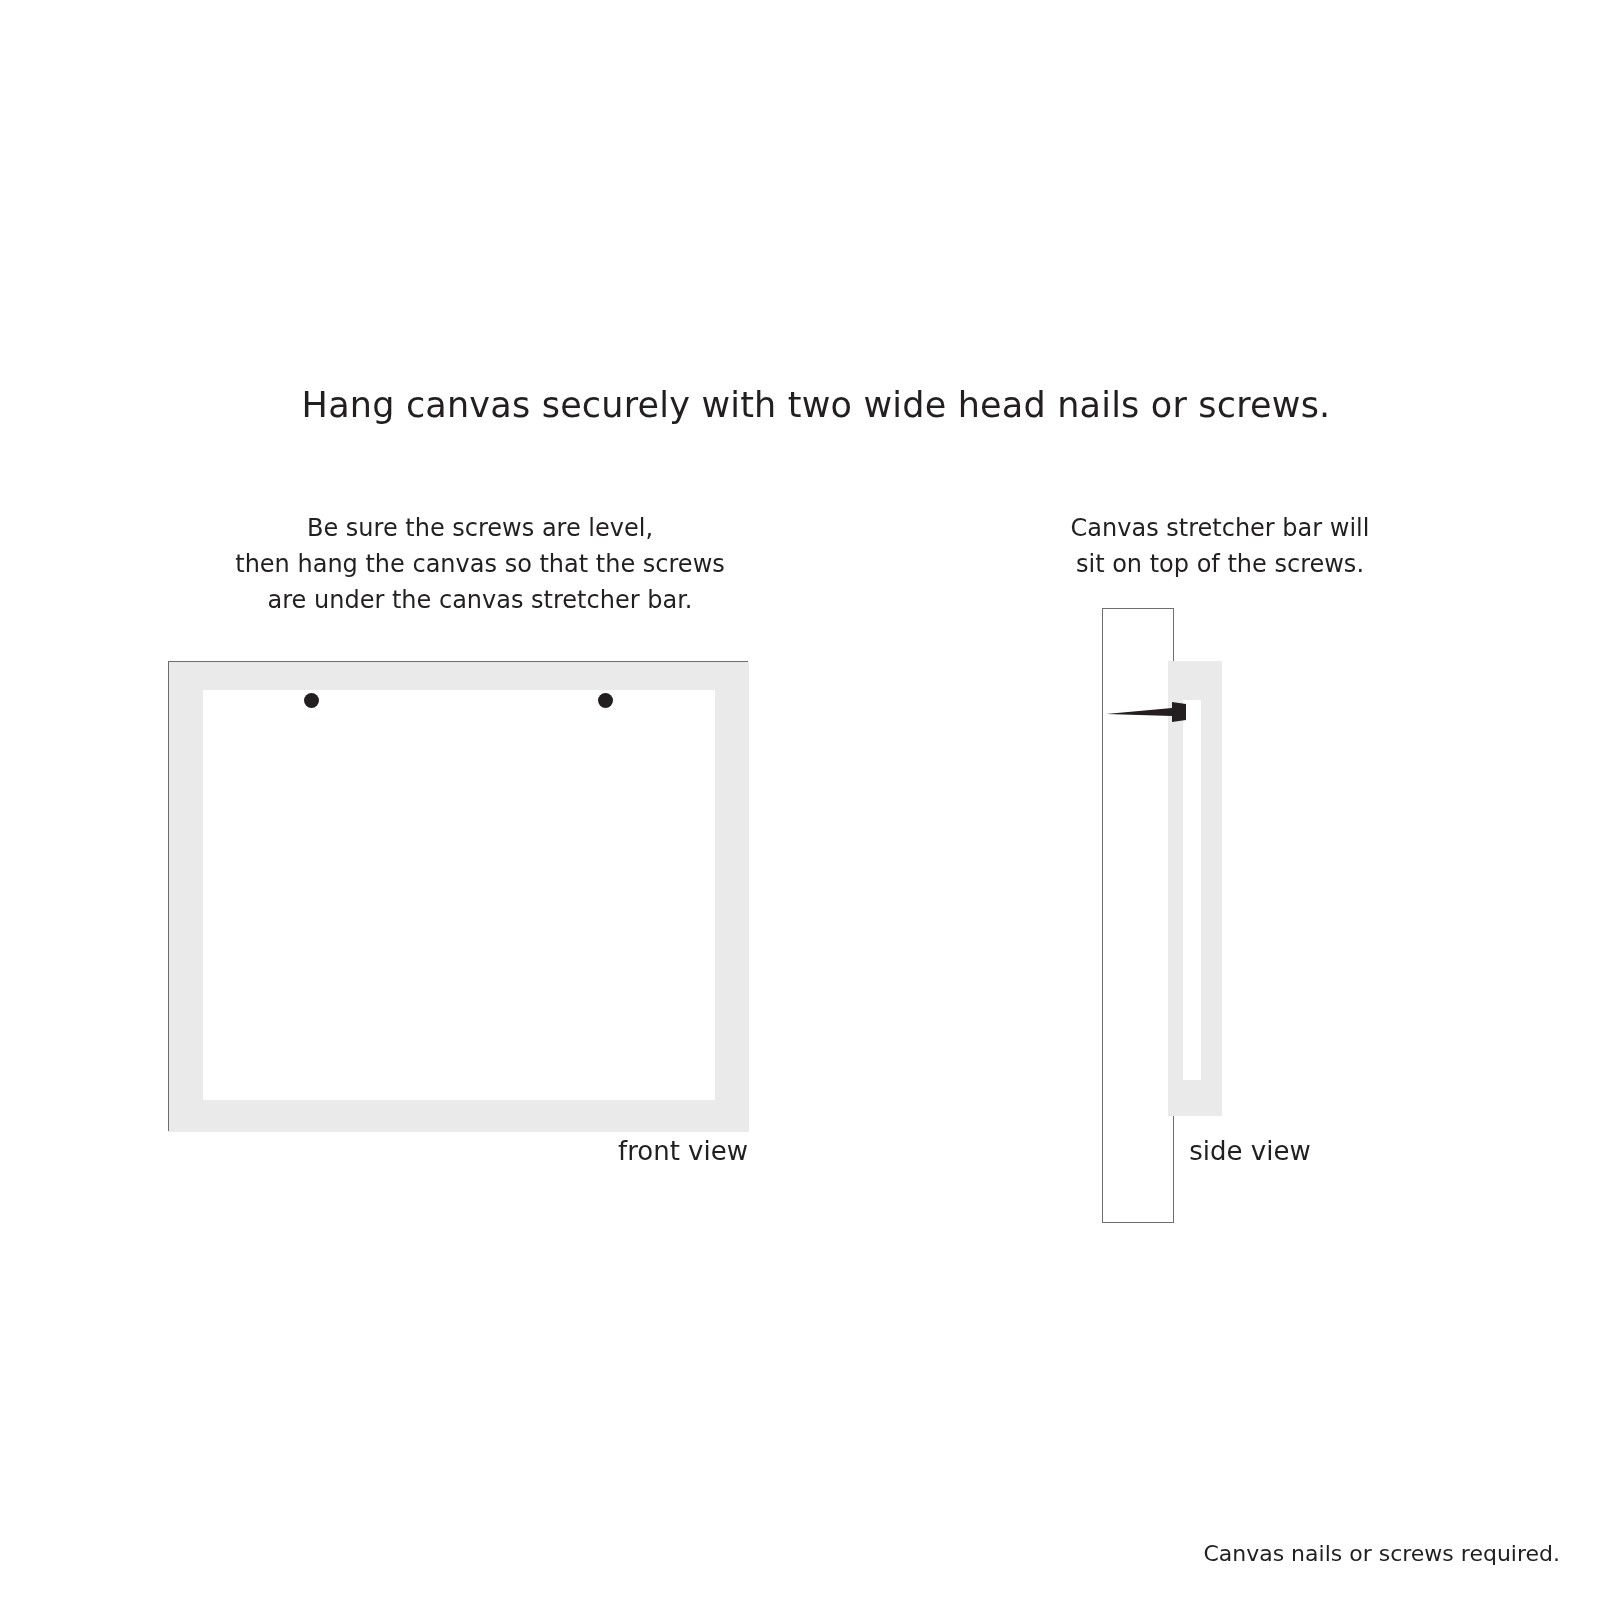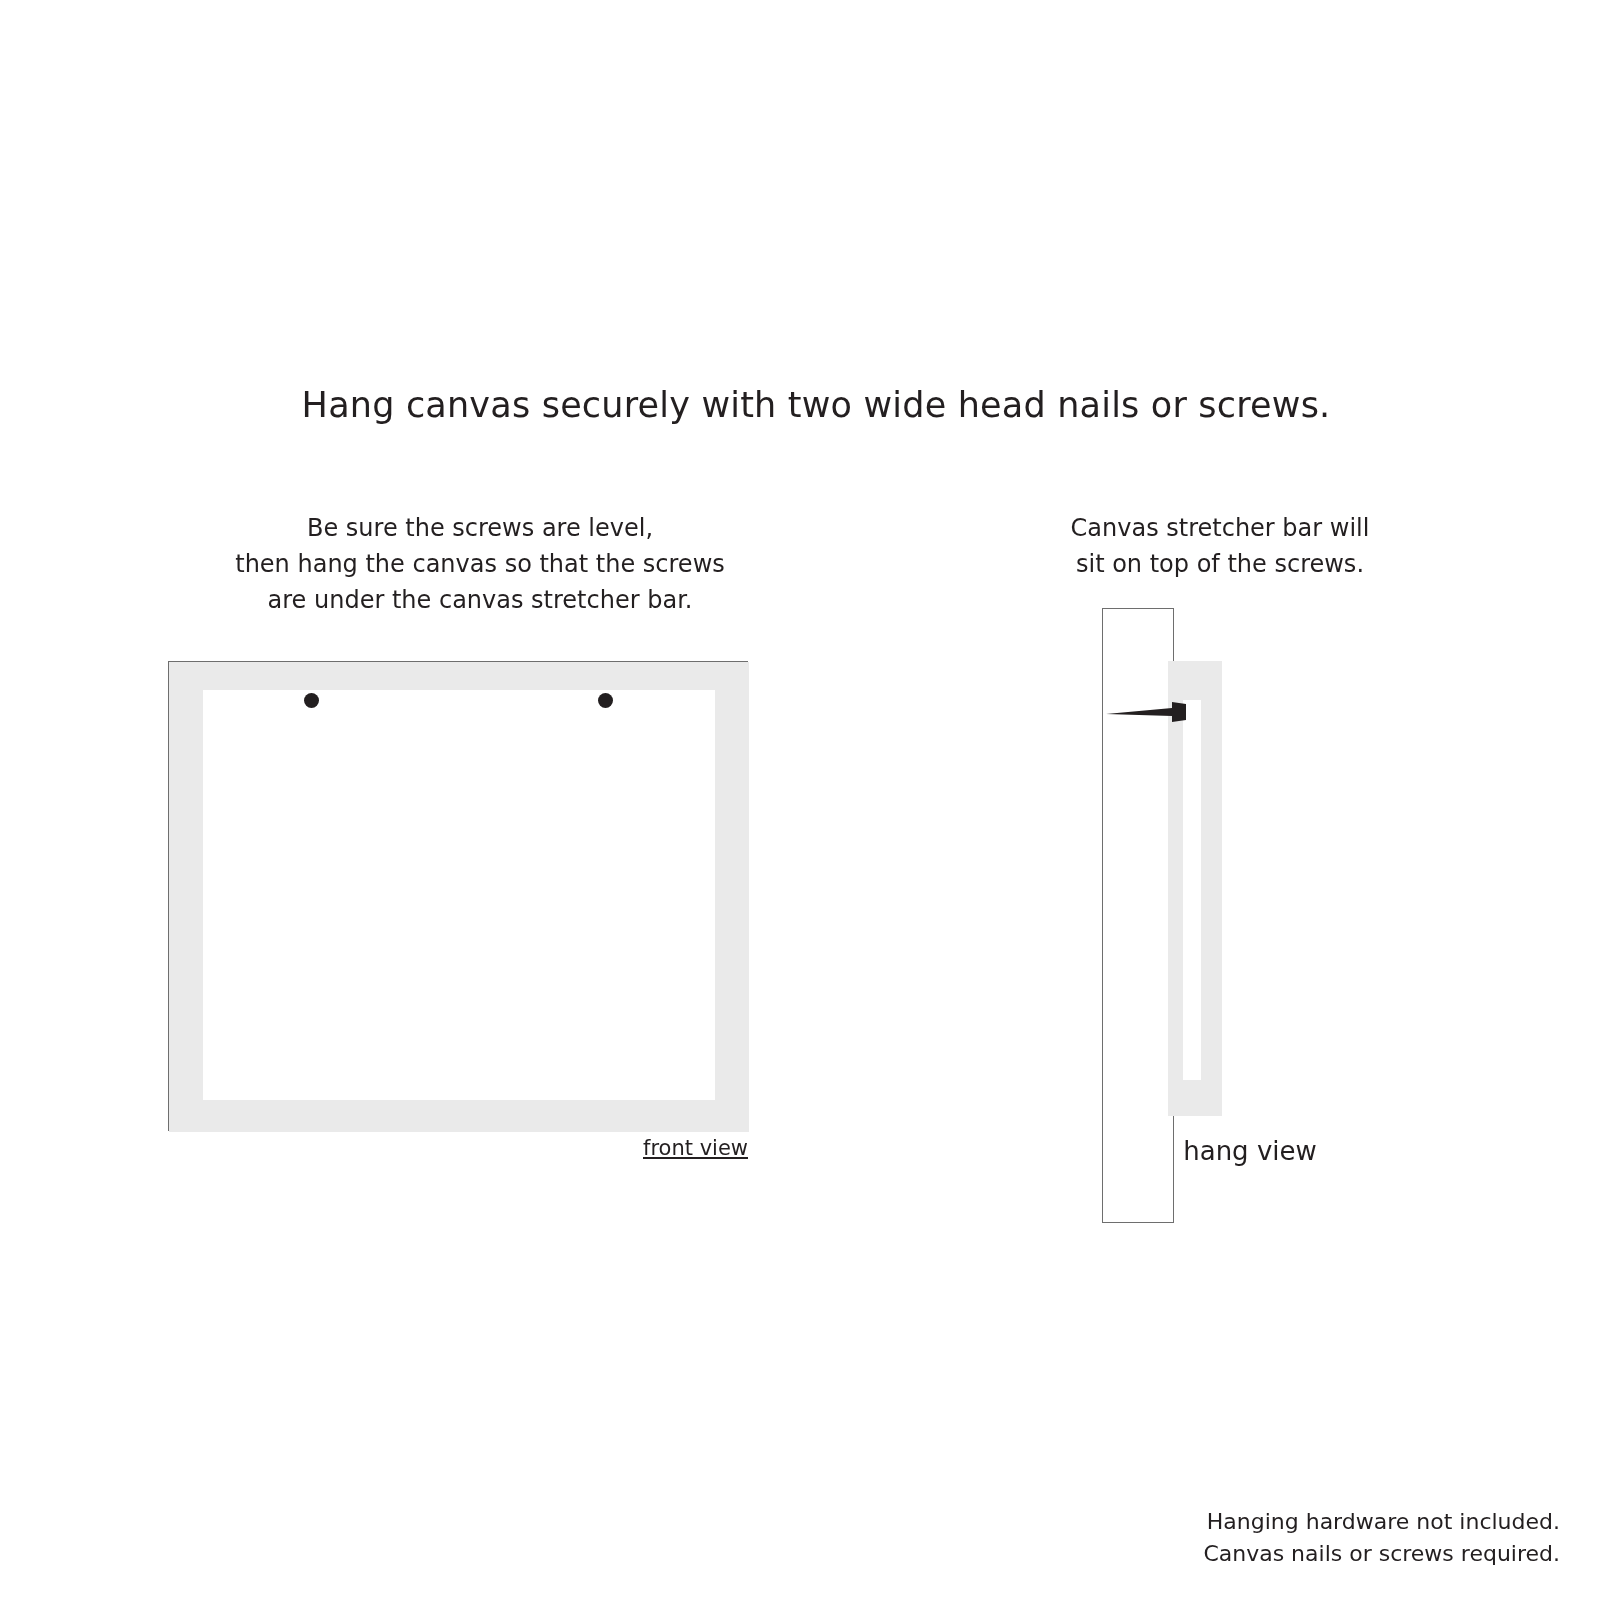--- a/index.html
+++ b/index.html
@@ -93,23 +93,22 @@
   }
   .screw-left  { left: 304px; top: 693px; }
   .screw-right { left: 598px; top: 693px; }
 
   .label-front {
     position: absolute;
     left: 468px;
     top: 1136px;
     width: 280px;
     text-align: right;
-    font-size: 21px;
-    color: #231f20;
-    text-decoration: underline;
+    font-size: 26px;
+    color: #231f20;
   }
 
   
   .wall-strip {
     position: absolute;
     left: 1102px;
     top: 608px;
     width: 72px;
     height: 615px;
     background: #ffffff;
@@ -190,20 +189,19 @@
   <div class="label-front">front view</div>
 
   <div class="wall-strip"></div>
   <div class="canvas-side"></div>
   <div class="canvas-side-inner"></div>
 
   <svg class="nail" viewBox="0 0 86 20">
     <polygon points="0,12 66,6 66,0 80,2 80,18 66,20 66,14" fill="#231f20"></polygon>
   </svg>
 
-  <div class="label-side">hang view</div>
+  <div class="label-side">side view</div>
 
   <div class="footnote">
-    <div>Hanging hardware not included.</div>
     <div>Canvas nails or screws required.</div>
   </div>
 
 </div>
 
 </body></html>

